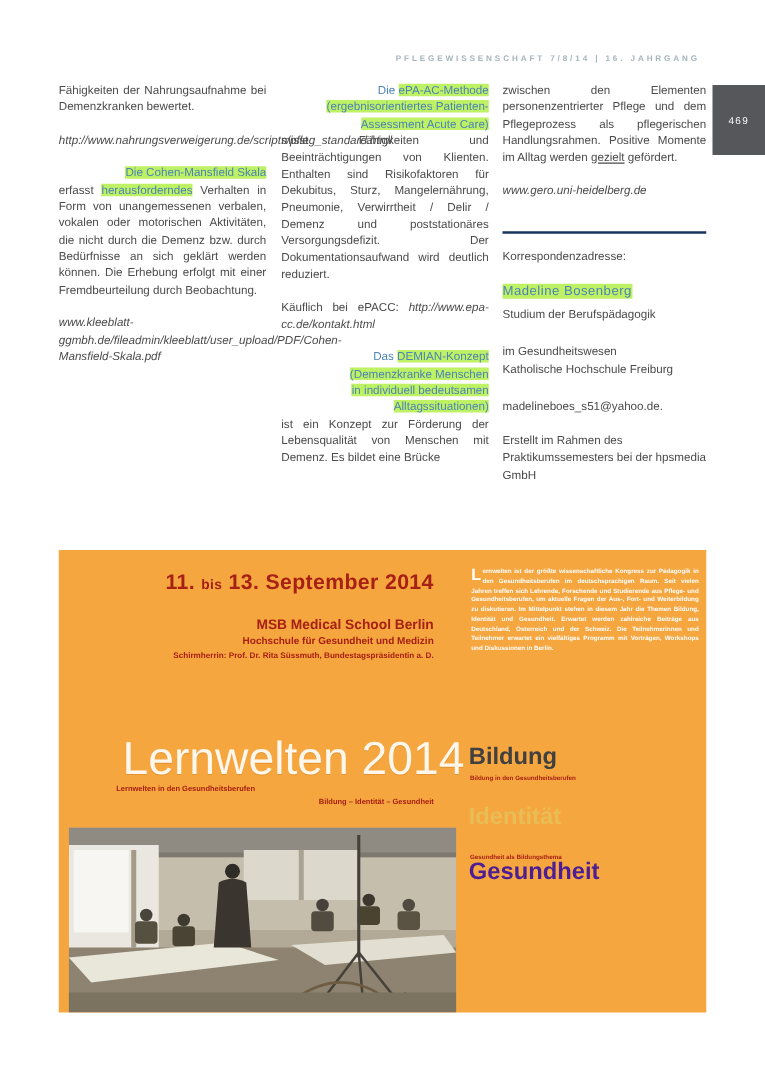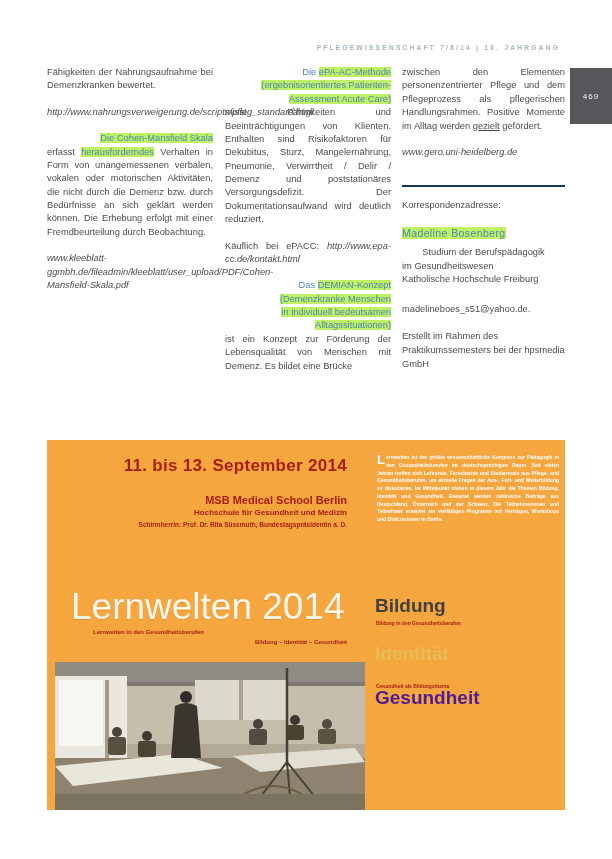--- a/index.html
+++ b/index.html
@@ -30,31 +30,31 @@
   .runhead{margin-bottom:0;}
   .uline{text-decoration:underline;}
   .divider{border:0;border-top:2px solid #17365d;margin:26px 0 12px 0;}
   .korr-label{margin-bottom:22px;text-align:left;}
   .author-name{color:#4d84b5;font-size:10.5px;letter-spacing:0.4px;}
   .addr{text-align:left;line-height:1.5;}
   
   .ad{position:absolute;left:47px;top:440px;width:518px;height:370px;background:#f6a63f;overflow:hidden;}
   .ad-dates{position:absolute;top:16px;left:38px;width:262px;text-align:right;color:#a72015;}
   .ad-d1{font-size:17px;font-weight:bold;letter-spacing:0.3px;}
-  .ad-d1 .bis{font-size:17px;}
+  .ad-d1 .bis{font-size:11px;}
   .ad-d2{font-size:11px;font-weight:bold;margin-top:18px;}
   .ad-d3{font-size:8px;font-weight:bold;margin-top:2px;}
   .ad-d4{font-size:6.5px;font-weight:bold;margin-top:4px;}
   .ad-body{
     position:absolute;top:14px;left:330px;width:182px;font-size:5px;line-height:1.55;
     color:#ffffff;text-align:justify;font-weight:bold;
   }
   .ad-body .dropcap{float:left;font-size:13px;line-height:0.9;padding-right:1px;}
   .ad-title{
-    position:absolute;top:146px;left:24px;width:310px;font-size:37px;color:#fff7ec;
+    position:absolute;top:146px;left:51px;width:310px;font-size:37px;color:#fff7ec;
     text-shadow:0 1px 0 rgba(190,110,20,.35);white-space:nowrap;
   }
   .ad-sub1{position:absolute;top:189px;left:46px;font-size:6px;font-weight:bold;color:#a72015;}
   .ad-sub2{position:absolute;top:199px;left:46px;width:254px;text-align:right;font-size:6px;font-weight:bold;color:#a72015;}
   .ad-h{position:absolute;left:328px;font-size:19px;font-weight:bold;white-space:nowrap;}
   .ad-h-bildung{top:155px;color:#404040;text-align:center;}
   .ad-h-identitaet{top:203px;color:#e8bd55;}
   .ad-h-gesundheit{top:247px;color:#4c1d95;}
   .ad-cap{position:absolute;left:329px;font-size:5px;font-weight:bold;color:#a72015;}
   .ad-cap-1{top:180px;}
@@ -90,21 +90,21 @@
   <div class="hd runhead"><span class="hl">Alltagssituationen)</span></div>
   <p class="cont">ist ein Konzept zur Förderung der Lebensqualität von Menschen mit Demenz. Es bildet eine Brücke</p>
 </div>
 
 <div class="col col-3">
   <p><span>zwischen den Elementen personenzentrierter Pflege und dem Pflegeprozess als pflegerischen Handlungsrahmen. Positive Momente im Alltag werden </span><span class="uline">gezielt</span><span> gefördert.</span></p>
   <p class="linkp"><a class="lnk" href="#">www.gero.uni-heidelberg.de</a></p>
   <hr class="divider">
   <p class="korr-label">Korrespondenzadresse:</p>
   <p class="addr" style="margin-bottom:4px;"><span class="author-name hl">Madeline Bosenberg</span></p>
-  <p class="addr" style="margin-bottom:0;text-align:center;">Studium der Berufspädagogik</p>
+  <p class="addr" style="margin-bottom:16px;">Studium der Berufspädagogik</p>
   <p class="addr" style="margin-bottom:0;">im Gesundheitswesen</p>
   <p class="addr" style="margin-bottom:16px;">Katholische Hochschule Freiburg</p>
   <p class="addr">madelineboes_s51@yahoo.de.</p>
   <p class="addr" style="margin-top:6px;">Erstellt im Rahmen des Praktikumssemesters bei der hpsmedia GmbH</p>
 </div>
 
 <div class="ad">
   <div class="ad-dates">
     <div class="ad-d1"><span>11. </span><span class="bis">bis</span><span> 13. September 2014</span></div>
     <div class="ad-d2">MSB Medical School Berlin</div>

